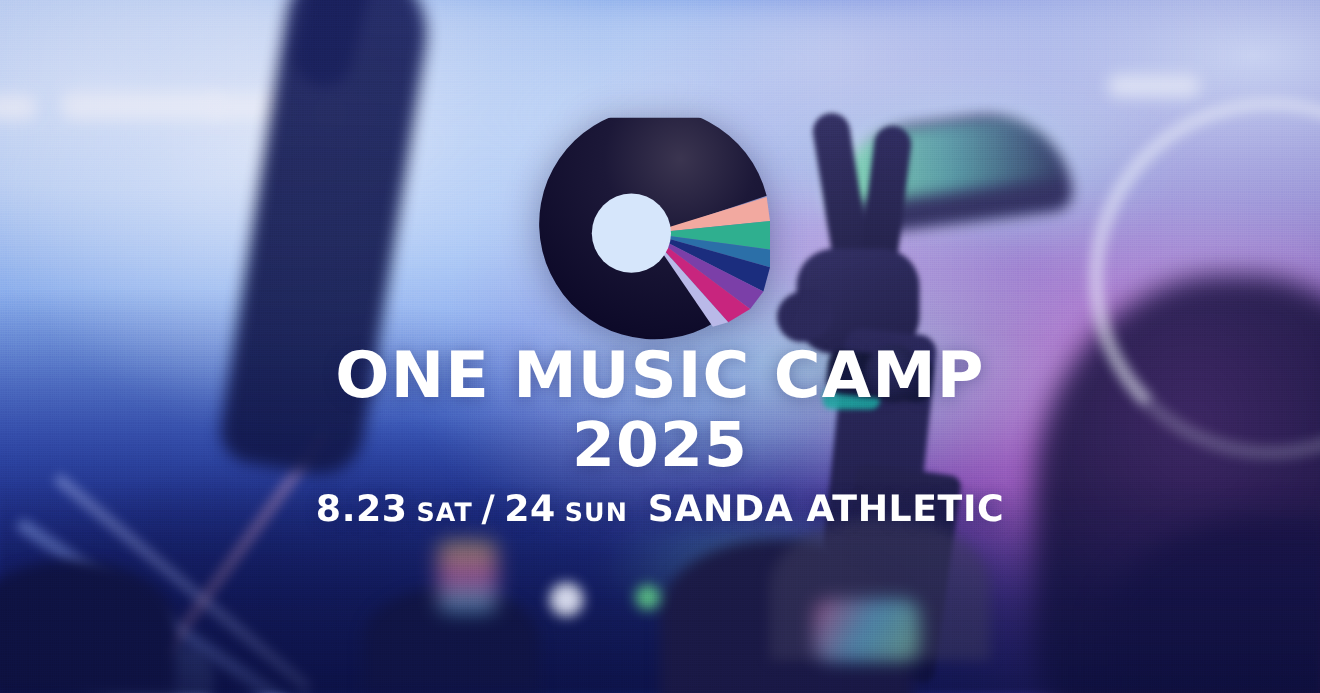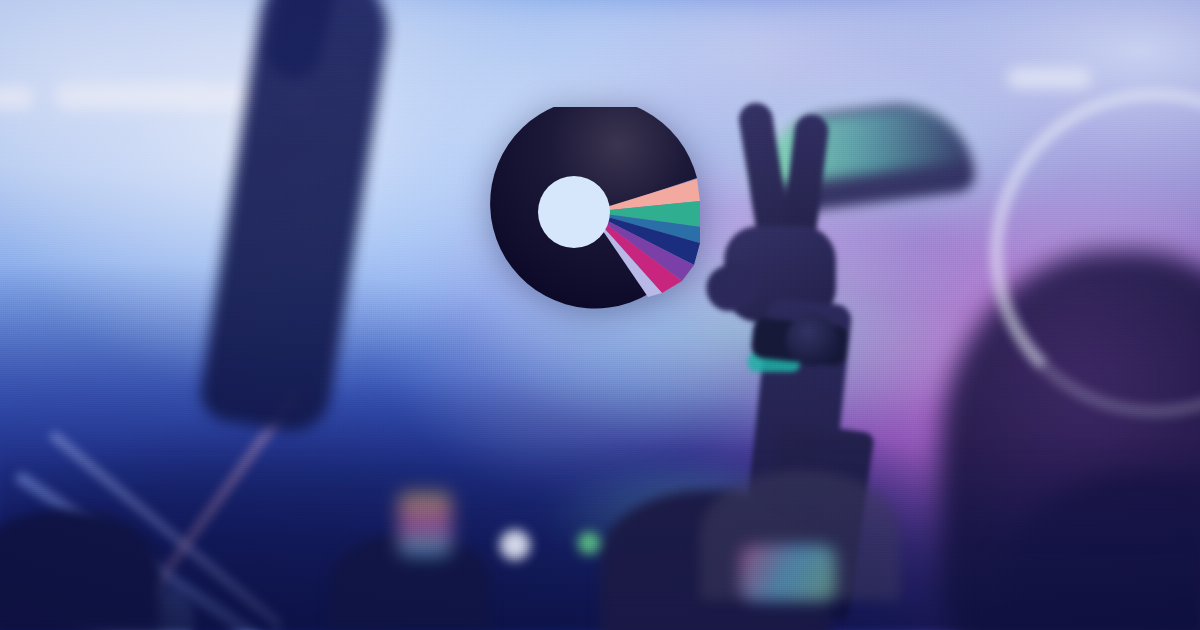--- a/index.html
+++ b/index.html
@@ -283,14 +283,25 @@
           <path d="M100,105 L210,136 L204,158 Z" fill="#1b2d7e"></path>
           <path d="M100,105 L204,158 L192,174 Z" fill="#7b3fa8"></path>
           <path d="M100,105 L192,174 L172,186 Z" fill="#c8257e"></path>
           <path d="M100,105 L172,186 L158,190 Z" fill="#b9b9e8"></path>
         </g>
 
         <circle cx="84" cy="105" r="36" fill="#d6e6fb"></circle>
       </svg>
     </div>
 
+    <div class="titles">
+
+      <div class="t-main">ONE MUSIC CAMP</div>
+
+      <div class="t-year">2025</div>
+
+      <div class="t-date">
+        <span>8.23</span><span class="sp"></span><span class="sm">SAT</span><span class="sp"></span><span>/</span><span class="sp"></span><span>24</span><span class="sp"></span><span class="sm">SUN</span><span class="gap"></span><span>SANDA ATHLETIC</span>
+      </div>
+
+    </div>
   </div>
 </div>
 
 </body></html>

